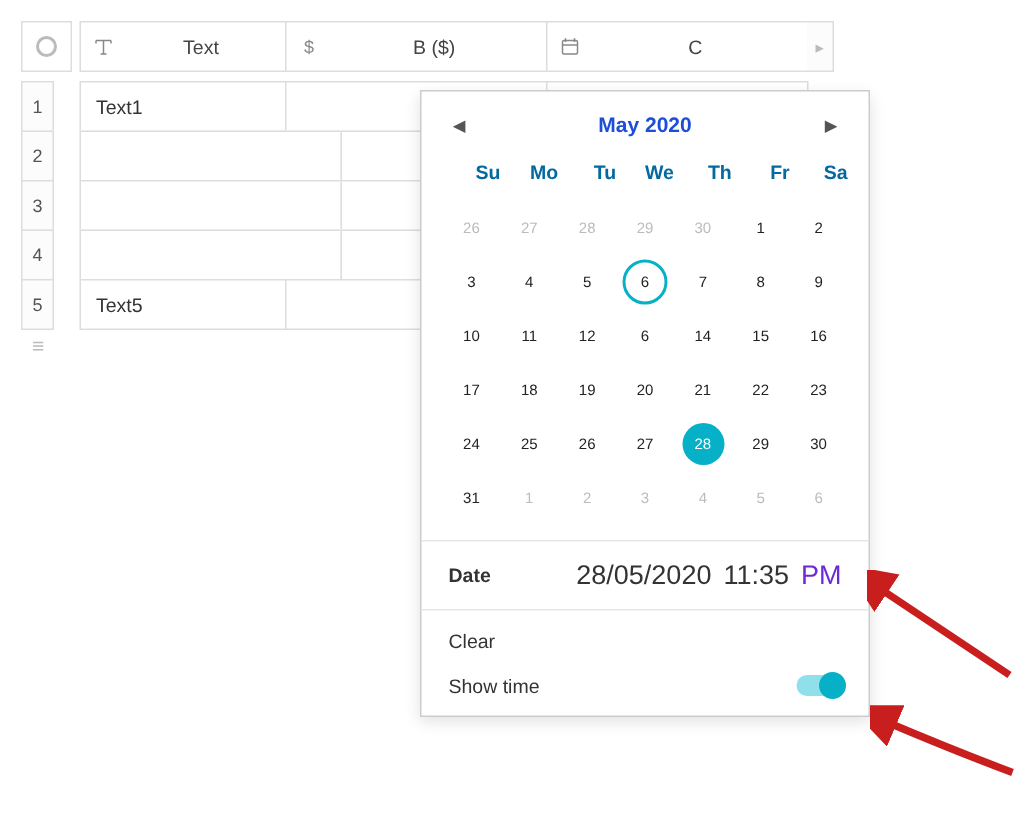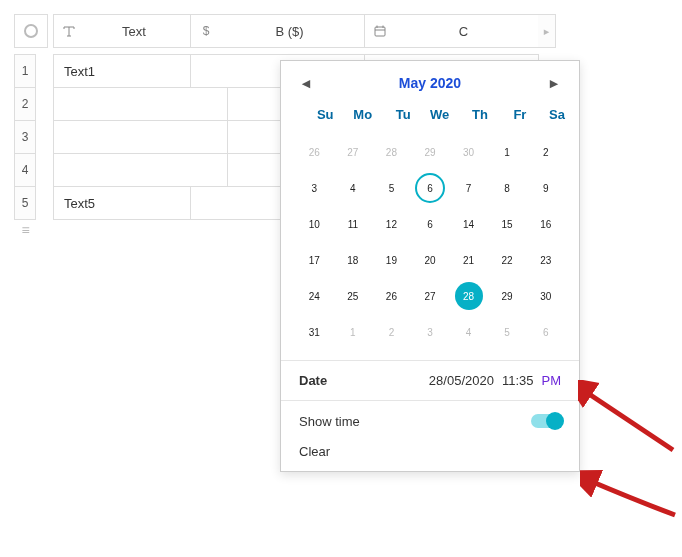--- a/index.html
+++ b/index.html
@@ -146,21 +146,21 @@
   .dp-day span { position:relative; z-index:1; }
 
   .dp-section {
     border-top: 1px solid #e5e5e5;
     padding: 12px 18px;
   }
   .dp-date-row {
     display:flex; align-items:center; justify-content:space-between;
   }
   .dp-date-row .lbl { font-weight:700; font-size:13px; }
-  .dp-date-row .val { font-size:13px; color:#333; display:flex; gap:8px;}
+  .dp-date-row .val { font-size:18px; color:#333; display:flex; gap:8px;}
   .dp-date-row .ampm { color:#6d28d9; }
 
   .dp-action-row {
     display:flex; align-items:center; justify-content:space-between;
     min-height: 16px;
   }
   .dp-section .dp-action-row + .dp-action-row { margin-top: 14px; }
 
   .toggle {
     width: 30px; height: 14px;
@@ -396,27 +396,27 @@
       <div class="lbl">Date</div>
       <div class="val">
         <span>28/05/2020</span>
         <span>11:35</span>
         <span class="ampm">PM</span>
       </div>
     </div>
   </div>
   <div class="dp-section">
     <div class="dp-action-row">
+      <div>Clear</div>
+    </div>
+    <div class="dp-action-row">
       <div>Show time</div>
       <div class="toggle">
         <div class="knob"></div>
       </div>
-    </div>
-    <div class="dp-action-row">
-      <div>Clear</div>
     </div>
   </div>
 </div>
 
 <svg class="arrow" style="left:578px; top:380px;" width="100" height="80">
   <defs>
       <marker id="ah1" markerWidth="10" markerHeight="10" refX="2" refY="3" orient="auto">
         <path d="M0,0 L0,6 L7,3 z" fill="#c81e1e"></path>
       </marker>
     </defs>

